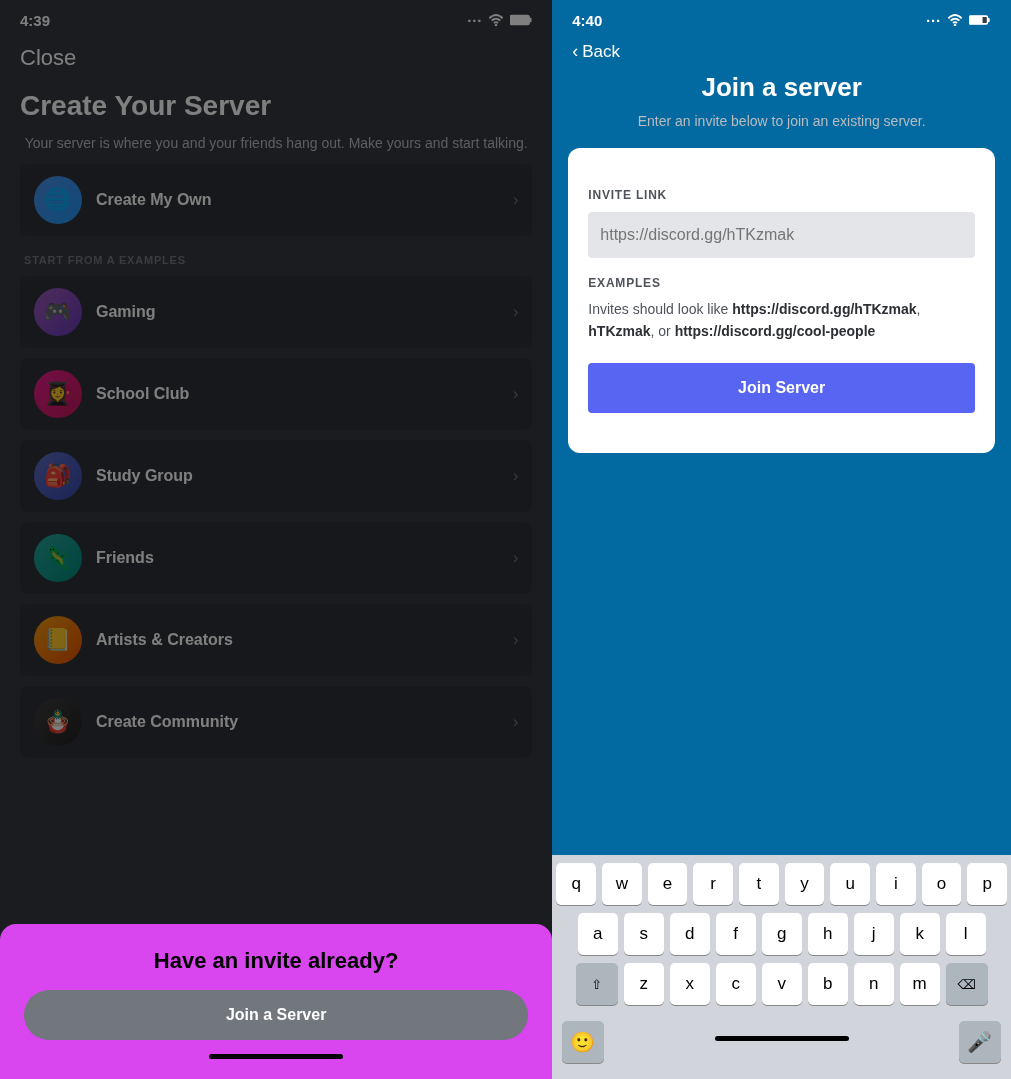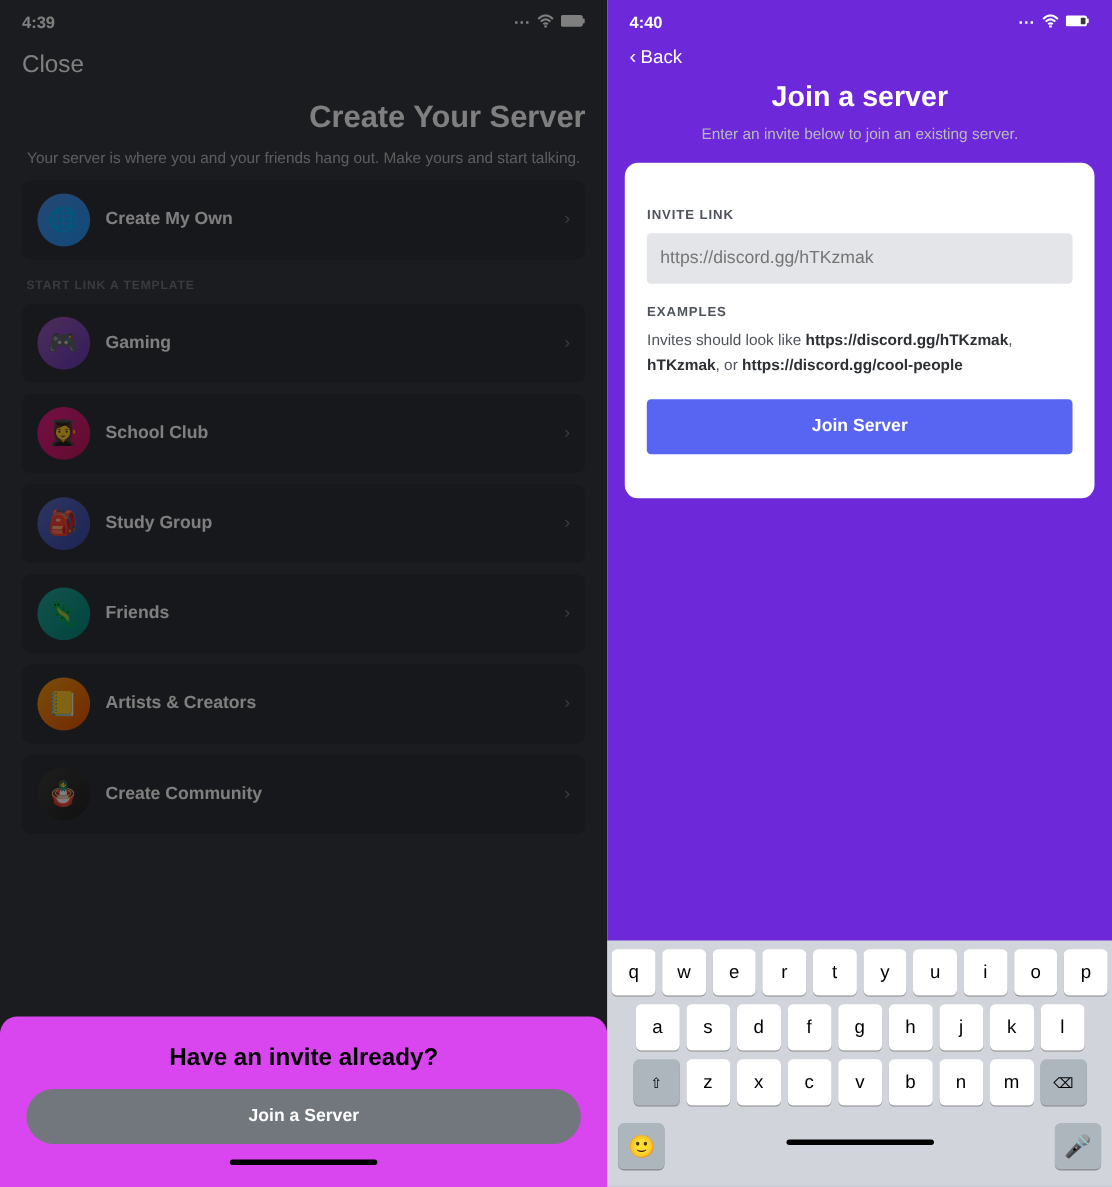--- a/index.html
+++ b/index.html
@@ -49,21 +49,21 @@
     .left-content {
       padding: 0 20px;
       flex: 1;
       overflow: hidden;
     }
 
     .create-title {
       color: #fff;
       font-size: 28px;
       font-weight: 800;
-      text-align: right;
+      text-align: left;
       margin-top: 10px;
       line-height: 1.2;
     }
 
     .create-subtitle {
       color: #b9bbbe;
       font-size: 14px;
       text-align: center;
       margin-top: 10px;
       line-height: 1.5;
@@ -158,21 +158,21 @@
       position: absolute;
       top: 0; left: 0; right: 0; bottom: 120px;
       background: rgba(0,0,0,0.5);
       pointer-events: none;
     }
 
     
     .right-panel {
       width: 505px;
       height: 1079px;
-      background: #6d28d9;
+      background: #0369a1;
       display: flex;
       flex-direction: column;
       position: relative;
     }
 
     .right-status-bar {
       display: flex;
       justify-content: space-between;
       align-items: center;
       padding: 12px 20px 8px;
@@ -410,21 +410,21 @@
   <div class="left-content">
     <h1 class="create-title">Create Your Server</h1>
     <p class="create-subtitle">Your server is where you and your friends hang out. Make yours and start talking.</p>
 
     <div class="menu-item">
       <div class="menu-icon icon-globe">🌐</div>
       <span class="menu-label">Create My Own</span>
       <span class="menu-chevron">›</span>
     </div>
 
-    <div class="section-label">START LINK A TEMPLATE</div>
+    <div class="section-label">START FROM A EXAMPLES</div>
 
     <div class="menu-item">
       <div class="menu-icon icon-gaming">🎮</div>
       <span class="menu-label">Gaming</span>
       <span class="menu-chevron">›</span>
     </div>
 
     <div class="menu-item">
       <div class="menu-icon icon-school">👩‍🎓</div>
       <span class="menu-label">School Club</span>

